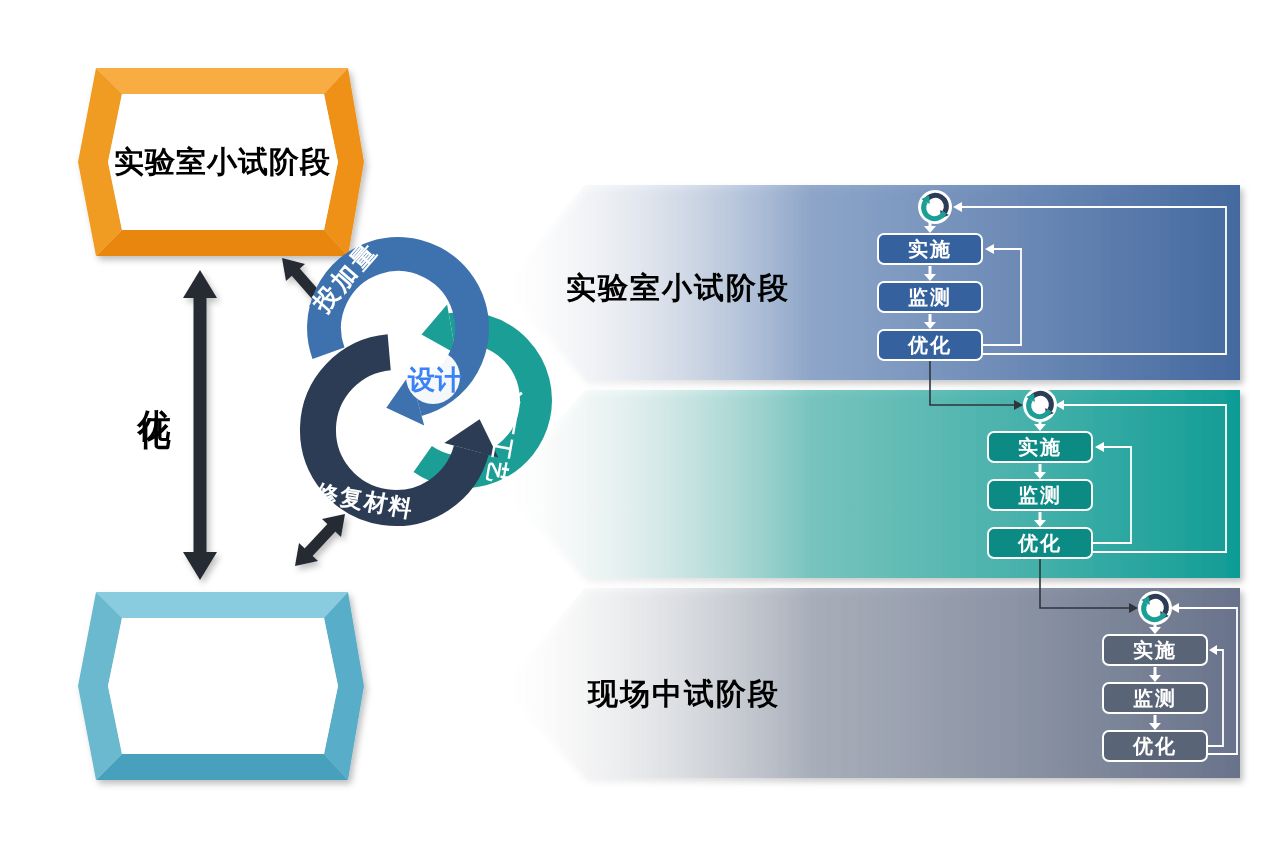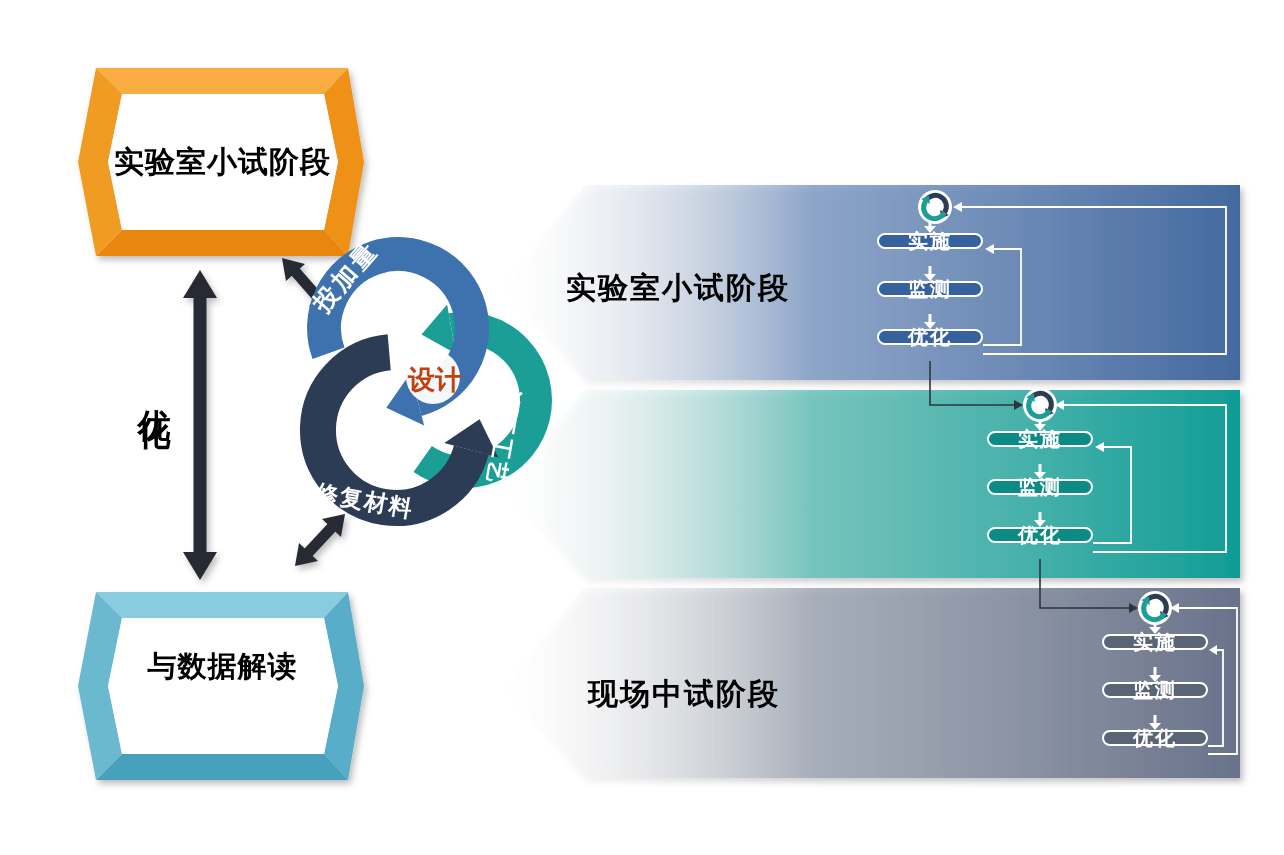--- a/index.html
+++ b/index.html
@@ -14,22 +14,22 @@
       writing-mode:vertical-rl;text-orientation:upright;letter-spacing:6px}
   .stage-label{position:absolute;font-size:30px;font-weight:700;color:#000;white-space:nowrap;letter-spacing:2px}
   .stage-label-1{left:566px;top:268px}
   .stage-label-2{left:588px;top:464px}
   .stage-label-3{left:588px;top:674px}
   .arc-label{position:absolute;color:#fff;font-weight:800;white-space:nowrap}
   .arc-dosage{left:318px;top:292px;font-size:25px;letter-spacing:3px;transform:rotate(-49deg);transform-origin:left center}
   .arc-process{left:527px;top:390px;font-size:23px;letter-spacing:2px;transform:rotate(100deg);transform-origin:left top}
   .arc-material{left:318px;top:477px;font-size:23px;letter-spacing:2px;transform:rotate(10deg);transform-origin:left top}
   .center-label{position:absolute;left:404px;top:362px;width:62px;text-align:center;
-      font-size:27px;font-weight:900;color:#c2410c}
-  .stepbox{position:absolute;width:106px;height:16px;border:2.5px solid #fff;border-radius:12px;
+      font-size:27px;font-weight:900;color:#3b82f6}
+  .stepbox{position:absolute;width:106px;height:32px;border:2.5px solid #fff;border-radius:7px;
       color:#fff;font-weight:700;font-size:20px;display:flex;align-items:center;justify-content:center;
       letter-spacing:2px}
   .st1{background:#35629E}.st2{background:#0C8A84}.st3{background:#5A6477}
   .sb11{left:877px;top:233px}.sb12{left:877px;top:281px}.sb13{left:877px;top:329px}
   .sb21{left:987px;top:431px}.sb22{left:987px;top:479px}.sb23{left:987px;top:527px}
   .sb31{left:1102px;top:634px}.sb32{left:1102px;top:682px}.sb33{left:1102px;top:730px}
 </style>
 </head>
 <body>
 
@@ -176,21 +176,20 @@
   <g>
     <path d="M 328.5 353.3 A 74 74 0 1 1 417.2 399.5" stroke="#3D72AE" stroke-width="34" fill="none"></path>
     <polygon points="386.3,407.8 410.2,373.4 424.2,425.6" fill="#3D72AE"></polygon>
   </g>
   <circle cx="433" cy="377" r="27" fill="#ffffff" opacity="0.95"></circle>
 </svg>
 
 <div class="lbl hex-label-top">实验室小试阶段</div>
 
 <div class="lbl hex-label-bottom">
-  <div>与数据解读</div>
 </div>
 
 <div class="lbl optimize-label">优化</div>
 
 <div class="arc-label arc-dosage">投加量</div>
 <div class="arc-label arc-process">施工工艺</div>
 <div class="arc-label arc-material">修复材料</div>
 <div class="center-label">设计</div>
 
 <div class="stage-label stage-label-1">实验室小试阶段</div>

